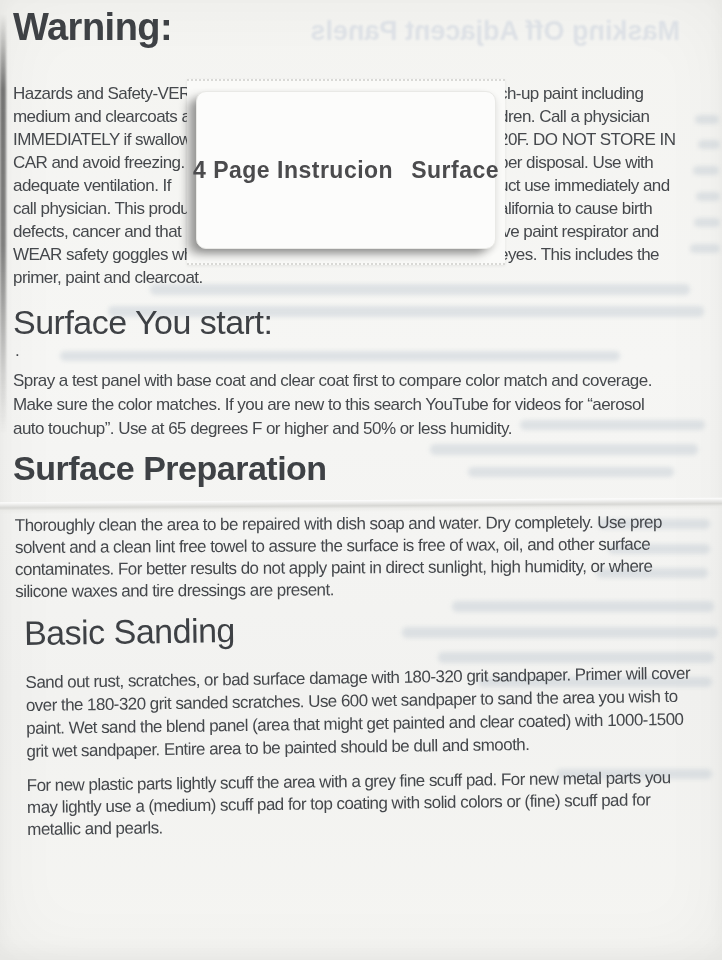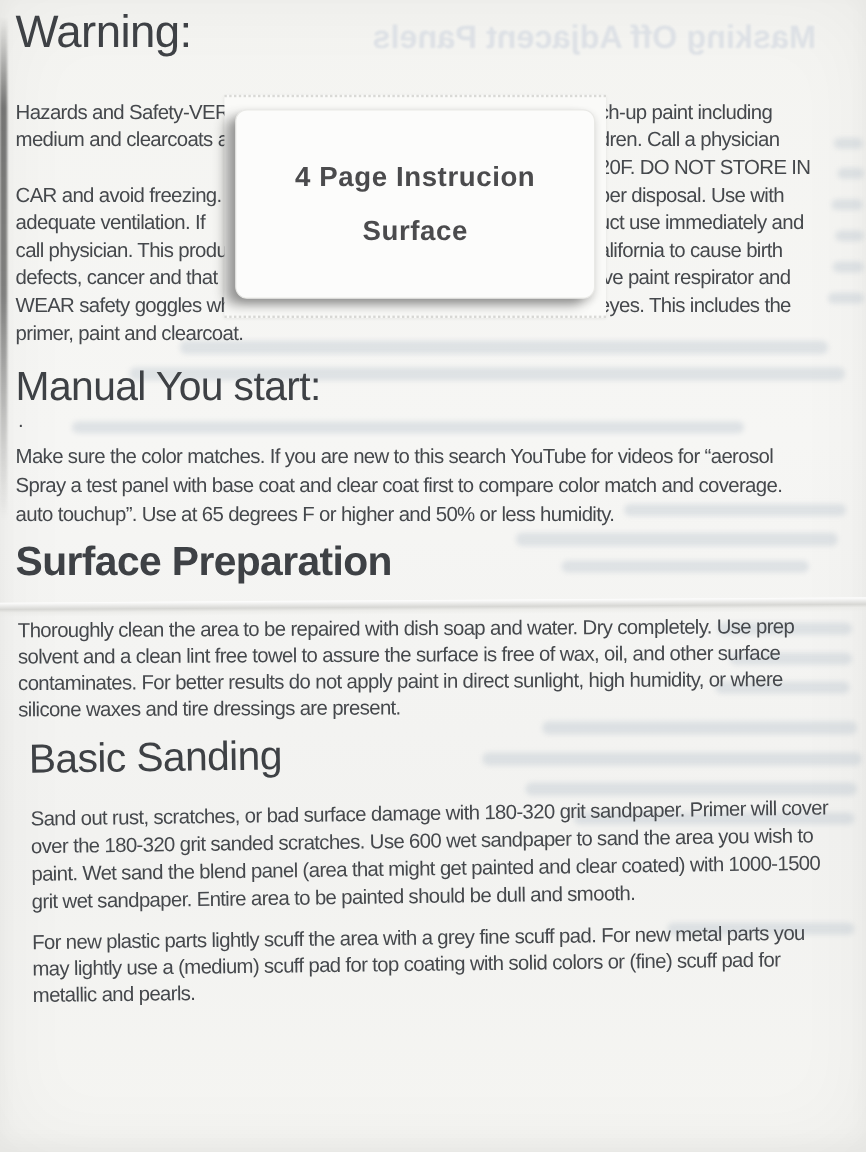--- a/index.html
+++ b/index.html
@@ -4,42 +4,42 @@
 <style>
   html,body{margin:0;padding:0;background:#e9e9e7;}
   .photo{
     position:relative;width:722px;height:960px;overflow:hidden;
     background:linear-gradient(180deg,#f4f4f1 0%,#f6f6f4 38%,#f2f2f0 72%,#f5f5f2 100%);
     font-family:"Liberation Sans",sans-serif;
     box-shadow:inset 0 0 70px rgba(0,0,0,0.045), inset 0 -8px 18px rgba(0,0,0,0.035);
   }
   
   .h{position:absolute;color:#3e4145;font-weight:400;letter-spacing:-0.5px;white-space:nowrap;z-index:2;}
-  .h-warning{left:13px;top:6px;font-size:38px;}
+  .h-warning{left:13px;top:6px;font-size:38px;font-weight:bold;}
   .h-before{left:13px;top:303px;font-size:34px;}
   .h-surface{left:13px;top:449px;font-size:34px;font-weight:bold;}
   .h-basic{left:24px;top:614px;font-size:34px;transform:rotate(-0.8deg);transform-origin:left center;}
   
   .par{position:absolute;color:#45484c;font-size:17px;letter-spacing:-0.55px;z-index:2;}
   .par div{white-space:nowrap;}
   .par-before{left:13px;top:369px;line-height:24px;}
   .par-surface{left:15px;top:515px;line-height:22px;transform:rotate(-0.3deg);transform-origin:left center;}
   .par-basic{left:26px;top:671px;line-height:23px;transform:rotate(-0.8deg);transform-origin:left center;}
   .par-basic2{left:27px;top:775px;line-height:22px;transform:rotate(-0.7deg);transform-origin:left center;}
   
   .warn-lines{position:absolute;left:13px;top:84px;width:696px;z-index:2;color:#45484c;font-size:17px;letter-spacing:-0.55px;}
   .warn-line{position:relative;height:23px;white-space:nowrap;}
   .warn-right{position:absolute;left:486px;top:0;}
   
   .backing{position:absolute;left:187px;top:79px;width:318px;height:182px;background:#fafaf8;
     border-top:2px dotted #d9d9d6;border-bottom:2px dotted #d9d9d6;box-shadow:0 1px 3px rgba(0,0,0,0.07);z-index:3;}
   .sticker{position:absolute;left:196px;top:91px;width:298px;height:156px;border-radius:10px;
     background:#fcfcfb;border:1px solid #e9e9e6;z-index:4;
     box-shadow:-9px 6px 10px -1px rgba(50,50,50,0.45), 0 3px 6px rgba(0,0,0,0.12);
-    display:flex;flex-direction:column;align-items:center;justify-content:center;gap:18px;}
+    display:flex;flex-direction:row;align-items:center;justify-content:center;gap:18px;}
   .sticker div{font-size:23px;font-weight:700;color:#4b4b4d;letter-spacing:0.5px;white-space:nowrap;}
   
   .seam{position:absolute;left:-4px;top:500px;width:730px;height:12px;z-index:1;transform:rotate(-0.35deg);
     background:linear-gradient(180deg,rgba(255,255,255,0.95) 0%,#d7d7d4 48%,rgba(233,233,230,0.7) 70%,rgba(244,244,241,0) 100%);}
   
   .bleed-heading{position:absolute;left:300px;top:16px;width:380px;z-index:1;
     transform:scaleX(-1);color:#dce0e5;font-weight:700;font-size:27px;white-space:nowrap;
     filter:blur(1.1px);opacity:0.95;}
   .smudge{position:absolute;background:rgba(170,181,196,0.30);border-radius:5px;filter:blur(2px);z-index:1;}
   
@@ -84,20 +84,21 @@
   <div class="warn-lines">
     <div class="warn-line">
       <span>Hazards and Safety-VERY</span>
       <span class="warn-right">ch-up paint including</span>
     </div>
     <div class="warn-line">
       <span>medium and clearcoats ar</span>
       <span class="warn-right">dren. Call a physician</span>
     </div>
     <div class="warn-line">
+      <span>IMMEDIATELY if swallow</span>
       <span class="warn-right">20F. DO NOT STORE IN</span>
     </div>
     <div class="warn-line">
       <span>CAR and avoid freezing.</span>
       <span class="warn-right">per disposal. Use with</span>
     </div>
     <div class="warn-line">
       <span>adequate ventilation. If</span>
       <span class="warn-right">uct use immediately and</span>
     </div>
@@ -118,25 +119,25 @@
       <span class="warn-right"></span>
     </div>
   </div>
 
   <div class="backing"></div>
   <div class="sticker">
     <div>4 Page Instrucion</div>
     <div>Surface</div>
   </div>
 
-  <div class="h h-before">Manual You start:</div>
+  <div class="h h-before">Surface You start:</div>
   <div class="stray-dot">.</div>
   <div class="par par-before">
+    <div>Spray a test panel with base coat and clear coat first to compare color match and coverage.</div>
     <div>Make sure the color matches.  If you are new to this search YouTube for videos for “aerosol</div>
-    <div>Spray a test panel with base coat and clear coat first to compare color match and coverage.</div>
     <div>auto touchup”.  Use at 65 degrees F or higher and 50% or less humidity.</div>
   </div>
 
   <div class="h h-surface">Surface Preparation</div>
   <div class="par par-surface">
     <div>Thoroughly clean the area to be repaired with dish soap and water.  Dry completely. Use prep</div>
     <div>solvent and a clean lint free towel to assure the surface is free of wax, oil, and other surface</div>
     <div>contaminates. For better results do not apply paint in direct sunlight, high humidity, or where</div>
     <div>silicone waxes and tire dressings are present.</div>
   </div>

